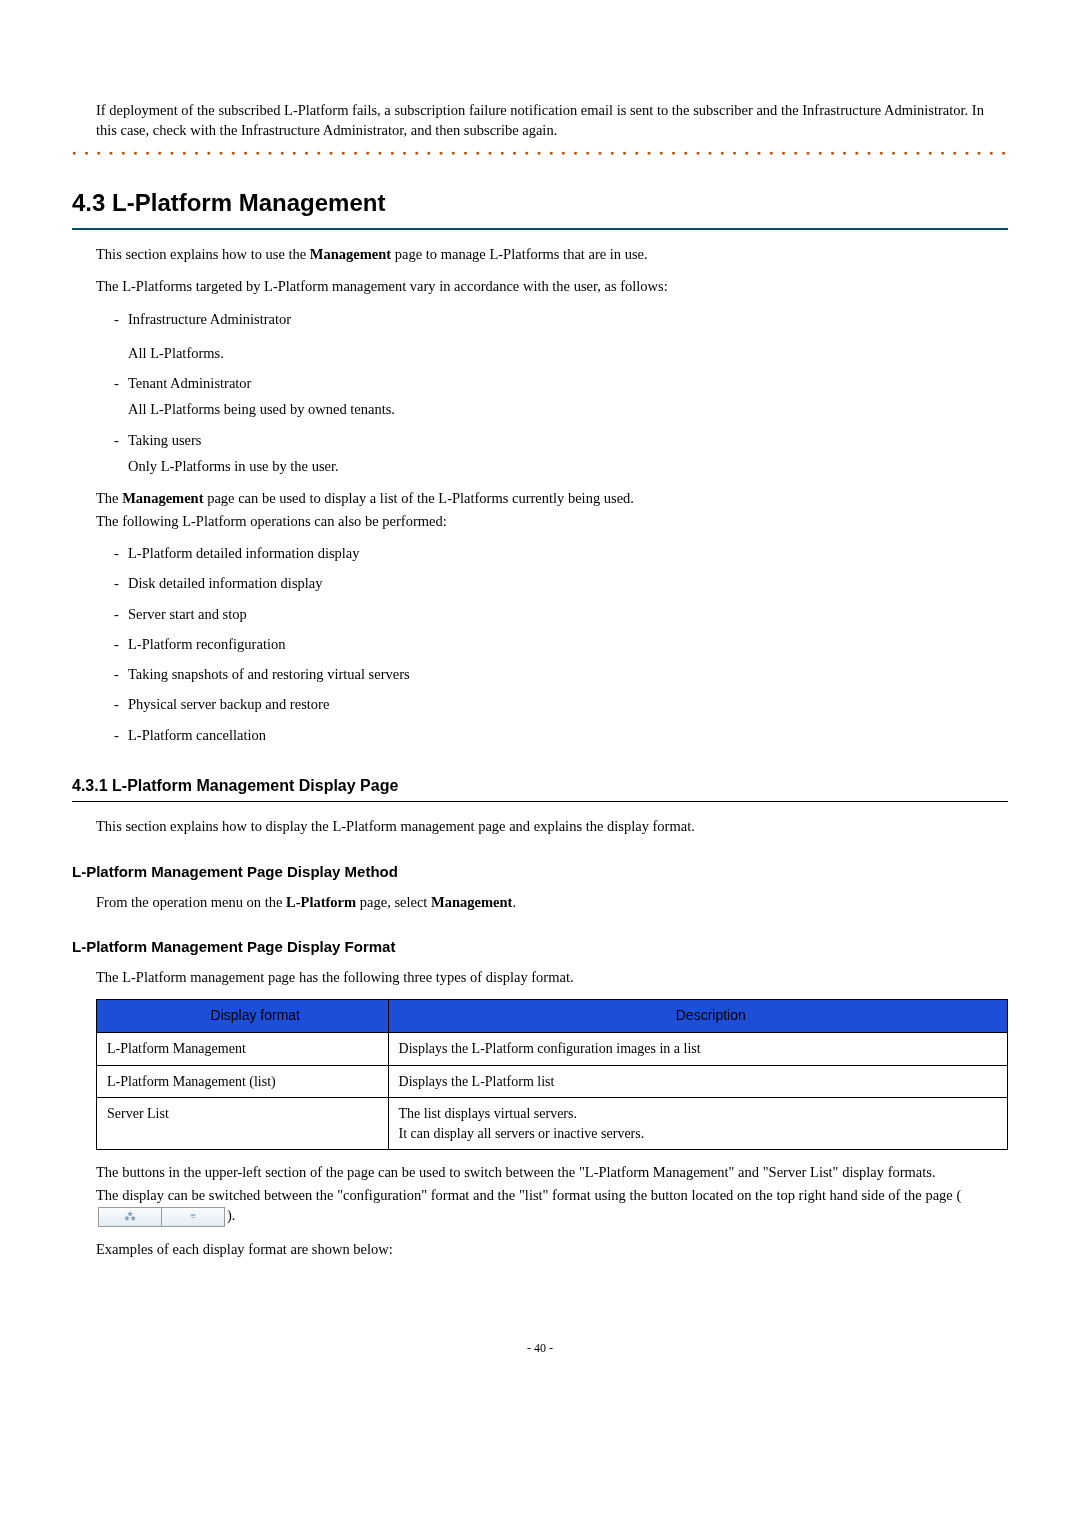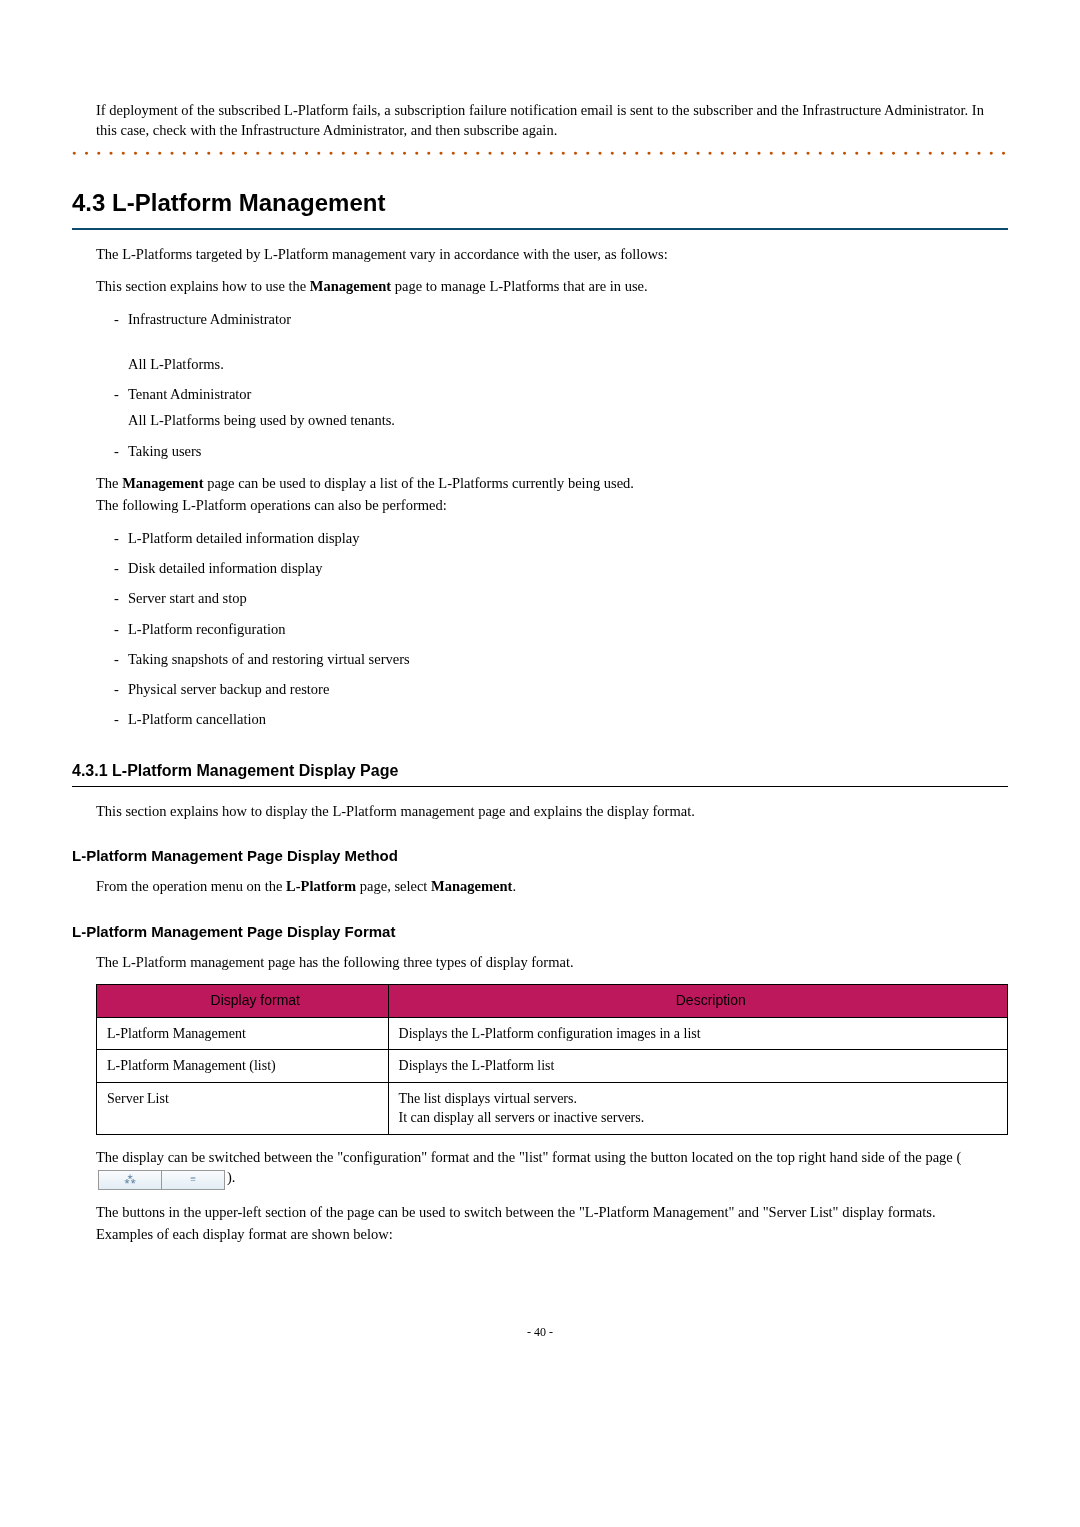--- a/index.html
+++ b/index.html
@@ -57,21 +57,21 @@
     margin: 10px 0 12px 0;
   }
   table.tbl th, table.tbl td {
     border: 1px solid #000;
     padding: 6px 10px;
     text-align: left;
     vertical-align: top;
     font-size: 14px;
   }
   table.tbl th {
-    background: #be185d;
+    background: #1d4ed8;
     font-family: Arial, Helvetica, sans-serif;
     font-weight: normal;
     text-align: center;
     padding-left: 36px;
   }
   table.tbl th:first-child { width: 32%; }
   .toggle-widget {
     display: inline-block;
     vertical-align: middle;
     margin: 0 2px;
@@ -98,36 +98,37 @@
 <div class="content">
   <div class="note-text">If deployment of the subscribed L-Platform fails, a subscription failure notification email is sent to the subscriber and the Infrastructure Administrator. In this case, check with the Infrastructure Administrator, and then subscribe again.</div>
 </div>
 <div class="dotted-separator">●●●●●●●●●●●●●●●●●●●●●●●●●●●●●●●●●●●●●●●●●●●●●●●●●●●●●●●●●●●●●●●●●●●●●●●●●●●●●●●●●●●●●●●●●●●●●●●●●●●●●●●●●●●●●●●●●●●●●●●●●●●●●●●●●●●●●●●●●●●●●●●●●●●●●●●●●●●●●●●●●●●●●●●●●●●●●●●●●●●●●●●●●●●●●●●●●●●●●●●●●●●●●●●●●●●●●●●●●●●●●●●●●●●●●●●●●●●●●</div>
 
 <div class="h2">
   <span>4.3</span> <span>L-Platform Management</span>
 </div>
 
 <div class="content">
-  <p class="para">The L-Platforms targeted by L-Platform management vary in accordance with the user, as follows:</p>
   <p class="para">
     <span>This section explains how to use the </span><span class="bold">Management</span><span> page to manage L-Platforms that are in use.</span>
   </p>
+  <p class="para">The L-Platforms targeted by L-Platform management vary in accordance with the user, as follows:</p>
 
   <ul class="dash">
     <li>
       <span>Infrastructure Administrator</span>
-      <div class="sub" style="margin-top:25px">All L-Platforms.</div>
+      <div class="sub" style="margin-top:14px">All L-Platforms.</div>
     </li>
     <li>
       <span>Tenant Administrator</span>
       <div class="sub">All L-Platforms being used by owned tenants.</div>
     </li>
     <li>
       <span>Taking users</span>
+      <div class="sub">Only L-Platforms in use by the user.</div>
     </li>
   </ul>
 
   <p class="para" style="margin-bottom:2px">
     <span>The </span><span class="bold">Management</span><span> page can be used to display a list of the L-Platforms currently being used.</span>
   </p>
   <p class="para">The following L-Platform operations can also be performed:</p>
 
   <ul class="dash">
     <li>L-Platform detailed information display</li>
@@ -178,20 +179,20 @@
       <tr>
         <td>Server List</td>
         <td>
           <span>The list displays virtual servers.</span><br>
           <span>It can display all servers or inactive servers.</span>
         </td>
       </tr>
     </tbody>
   </table>
 
+  <p class="para" style="margin-bottom:2px">The buttons in the upper-left section of the page can be used to switch between the "L-Platform Management" and "Server List" display formats.</p>
   <p class="para">
     <span>The display can be switched between the "configuration" format and the "list" format using the button located on the top right hand side of the page (</span><span class="toggle-widget"><span class="seg">⁂</span><span class="seg">≡</span></span><span>).</span>
   </p>
-  <p class="para" style="margin-bottom:2px">The buttons in the upper-left section of the page can be used to switch between the "L-Platform Management" and "Server List" display formats.</p>
   <p class="para">Examples of each display format are shown below:</p>
 </div>
 
 <div class="page-num">- 40 -</div>
 
 </body></html>

